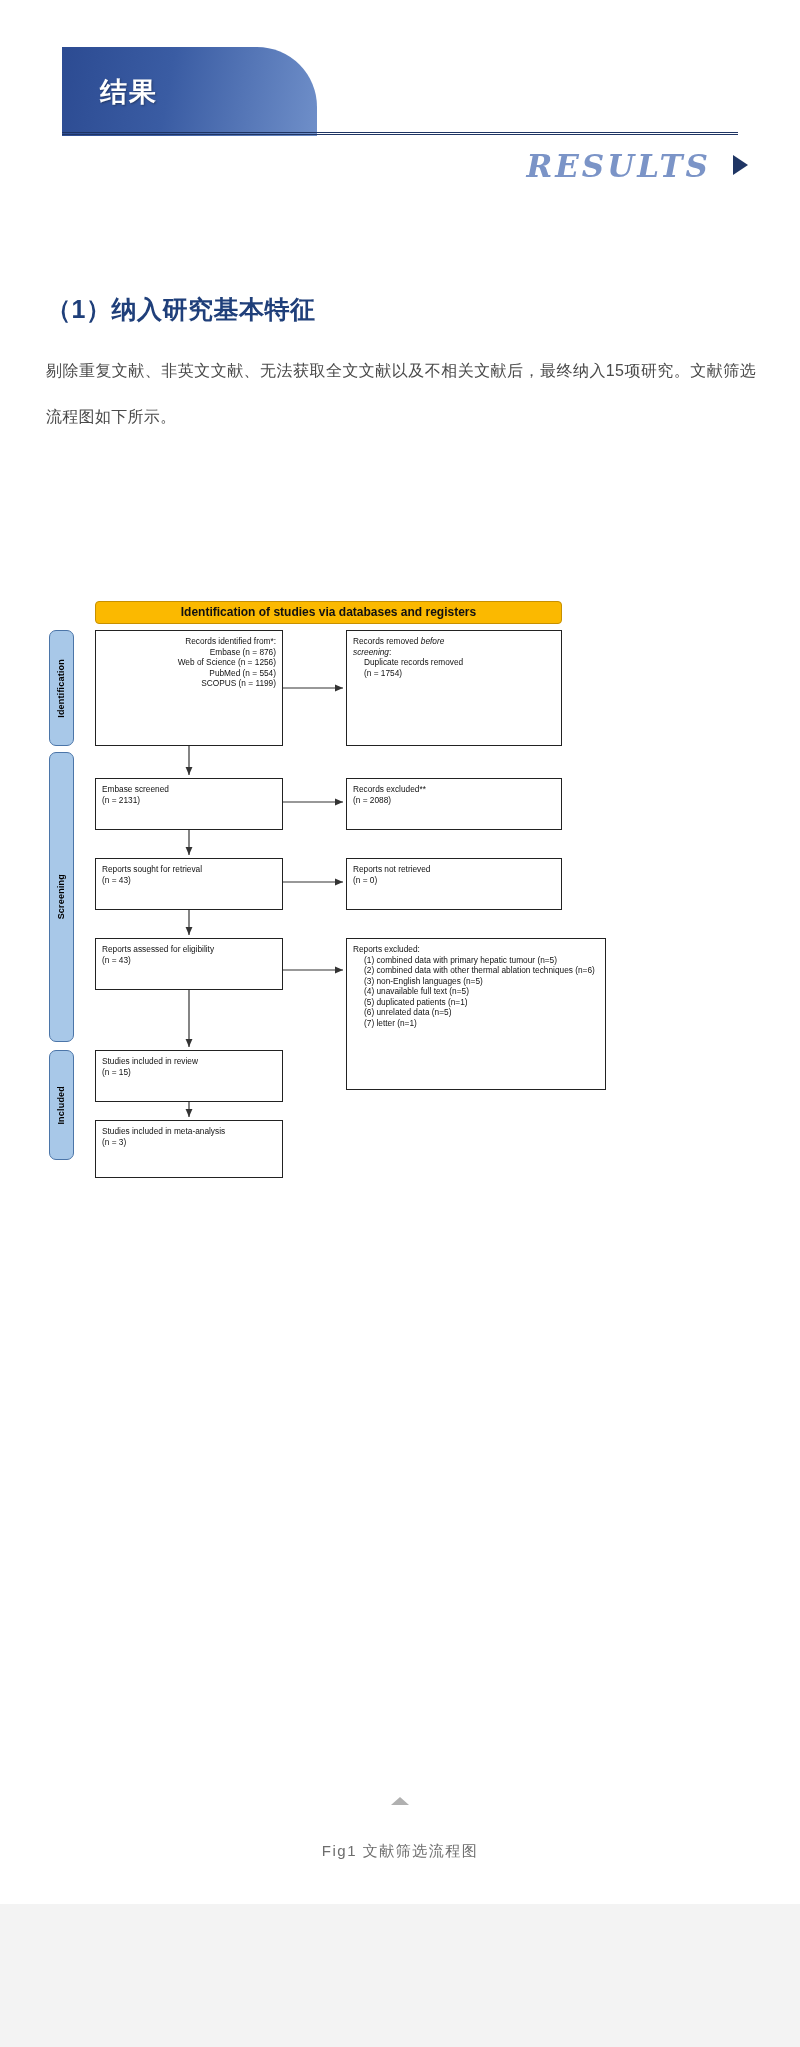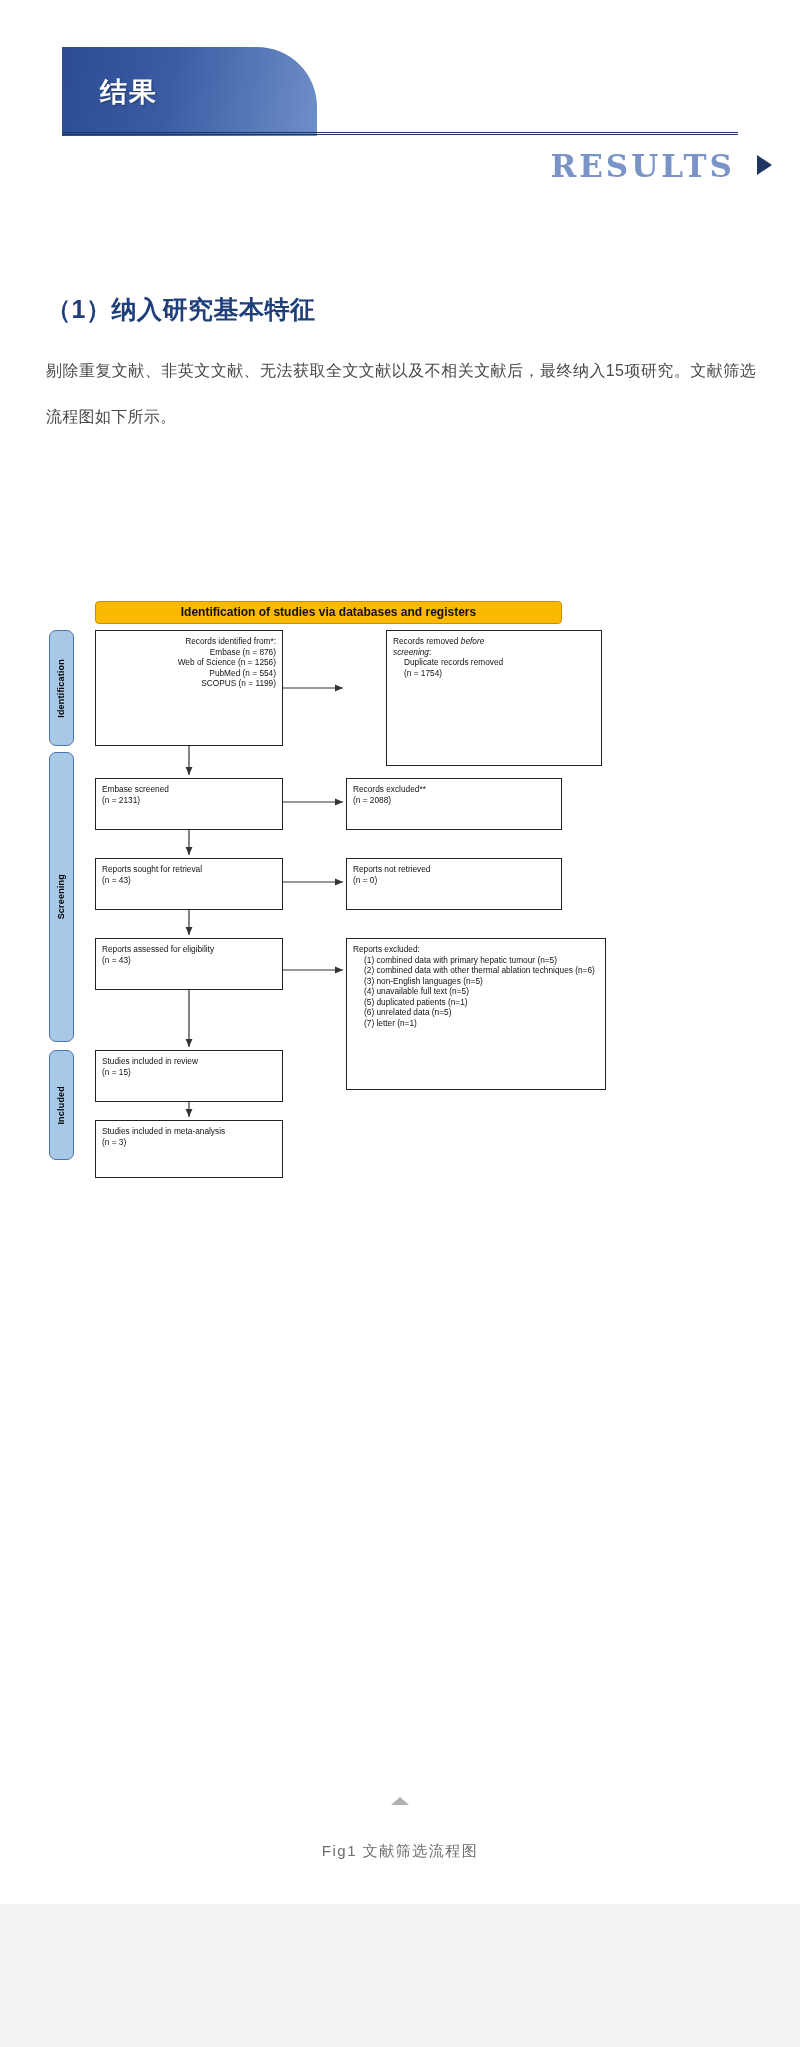--- a/index.html
+++ b/index.html
@@ -52,25 +52,26 @@
     height: 3px;
     border-top: 1px solid #1f3564;
     border-bottom: 1px solid #1f3564;
   }
 
   
   .results-row {
     position: absolute;
     left: 0; right: 0;
     top: 148px;
-    padding-right: 28px;
+    padding-right: 52px;
     display: flex;
     align-items: center;
     justify-content: flex-end;
     gap: 22px;
+    font-style: italic;
   }
   .results-word {
     font-family: "DejaVu Serif", "Liberation Serif", serif;
     font-weight: bold;
     font-size: 31px;
     letter-spacing: 3px;
     color: #7b94c7;
   }
   .results-arrow {
     width: 0; height: 0;
@@ -243,21 +244,21 @@
     </div>
 
     <div class="pbox" style="left:49px; top:50px; width:188px; height:116px;text-align:right;">
       <p>Records identified from*:</p>
       <p class="ind">Embase (n = 876)</p>
       <p class="ind">Web of Science (n = 1256)</p>
       <p class="ind">PubMed (n = 554)</p>
       <p class="ind">SCOPUS (n = 1199)</p>
     </div>
 
-    <div class="pbox" style="left:300px; top:50px; width:216px; height:136px;margin-left:40px;">
+    <div class="pbox" style="left:300px; top:50px; width:216px; height:116px;">
       <p><span>Records removed </span><i class="ital">before</i></p>
       <p><i class="ital">screening</i><span>:</span></p>
       <p class="ind">Duplicate records removed</p>
       <p class="ind">(n = 1754)</p>
     </div>
 
     <div class="pbox" style="left:49px; top:198px; width:188px; height:52px;">
       <p>Embase screened</p>
       <p>(n = 2131)</p>
     </div>

